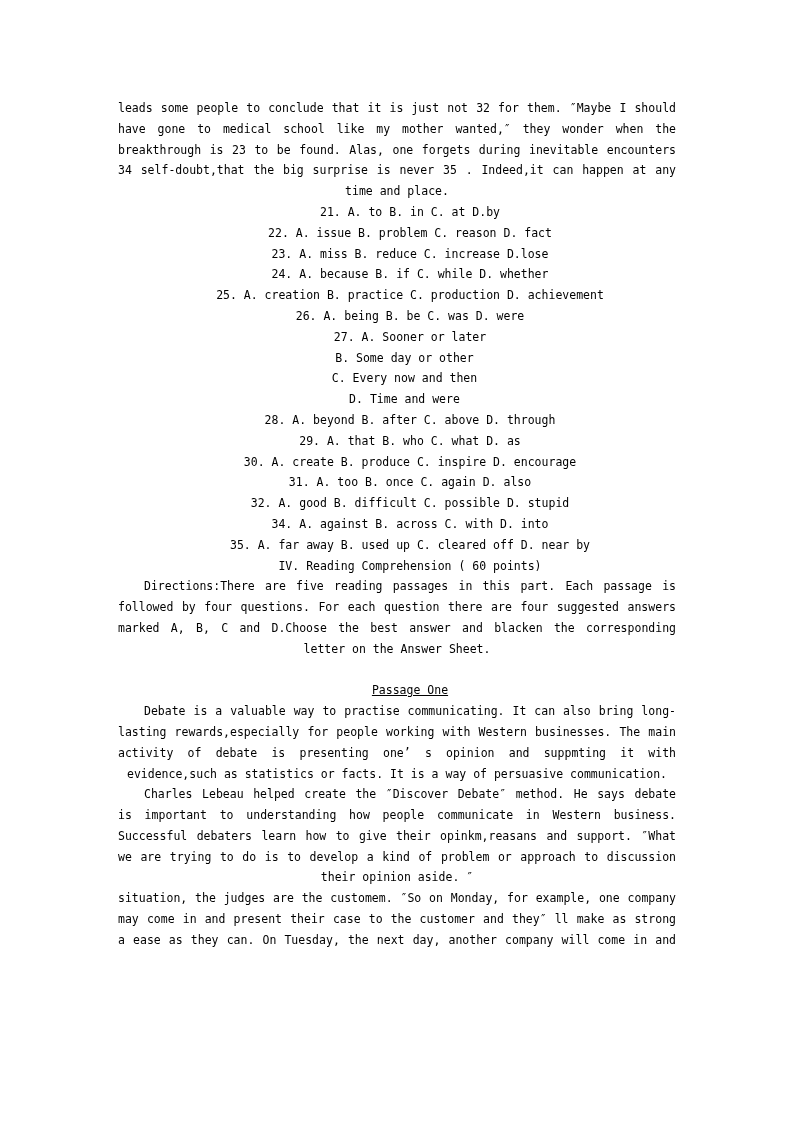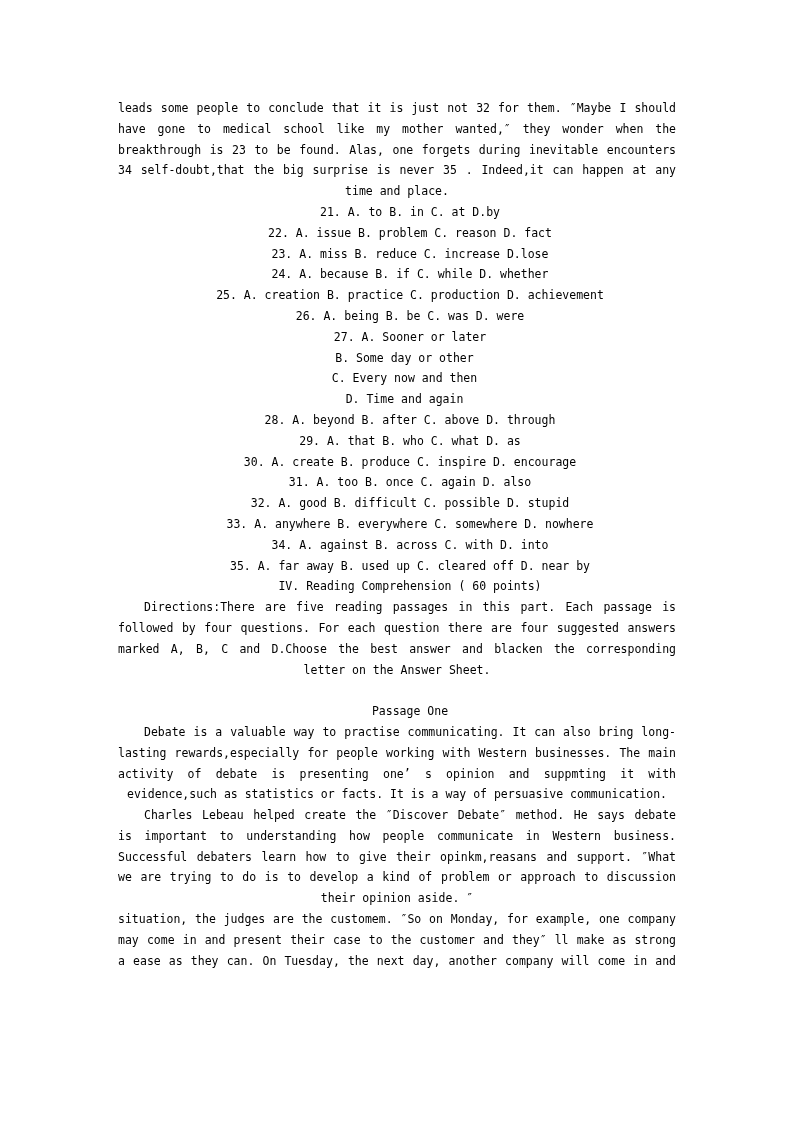--- a/index.html
+++ b/index.html
@@ -38,20 +38,21 @@
   
   .line.fj {
     white-space: normal;
     text-align: justify;
     text-align-last: justify;
     padding-left: 26px;
   }
   
   .line.fl {
     padding-left: 26px;
+    text-decoration: underline;
   }
   
   .line.ml {
   }
   
   .line.opt {
     padding-left: 26px;
   }
   
   .line.sub {
@@ -71,27 +72,26 @@
     <div class="line ml">time and place.</div>
     <div class="line opt">21. A. to B. in C. at D.by</div>
     <div class="line opt">22. A. issue B. problem C. reason D. fact</div>
     <div class="line opt">23. A. miss B. reduce C. increase D.lose</div>
     <div class="line opt">24. A. because B. if C. while D. whether</div>
     <div class="line opt">25. A. creation B. practice C. production D. achievement</div>
     <div class="line opt">26. A. being B. be C. was D. were</div>
     <div class="line opt">27. A. Sooner or later</div>
     <div class="line sub">B. Some day or other</div>
     <div class="line sub">C. Every now and then</div>
-    <div class="line sub">D. Time and again</div>
+    <div class="line sub">D. Time and were</div>
     <div class="line opt">28. A. beyond B. after C. above D. through</div>
     <div class="line opt">29. A. that B. who C. what D. as</div>
     <div class="line opt">30. A. create B. produce C. inspire D. encourage</div>
     <div class="line opt">31. A. too B. once C. again D. also</div>
     <div class="line opt">32. A. good B. difficult C. possible D. stupid</div>
-    <div class="line opt">33. A. anywhere B. everywhere C. somewhere D. nowhere</div>
     <div class="line opt">34. A. against B. across C. with D. into</div>
     <div class="line opt">35. A. far away B. used up C. cleared off D. near by</div>
     <div class="line opt">IV. Reading Comprehension ( 60 points)</div>
     <div class="line fj">Directions:There are five reading passages in this part. Each passage is</div>
     <div class="line mj">followed by four questions. For each question there are four suggested answers</div>
     <div class="line mj">marked A, B, C and D.Choose the best answer and blacken the corresponding</div>
     <div class="line ml">letter on the Answer Sheet.</div>
     <div class="line blank"></div>
     <div class="line fl">Passage One</div>
     <div class="line fj">Debate is a valuable way to practise communicating. It can also bring long-</div>

